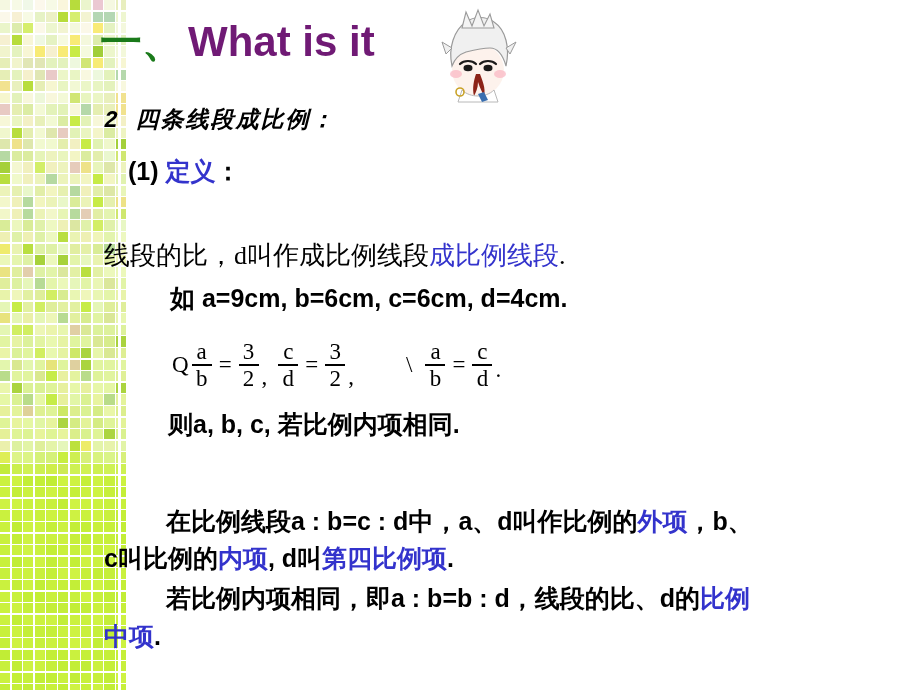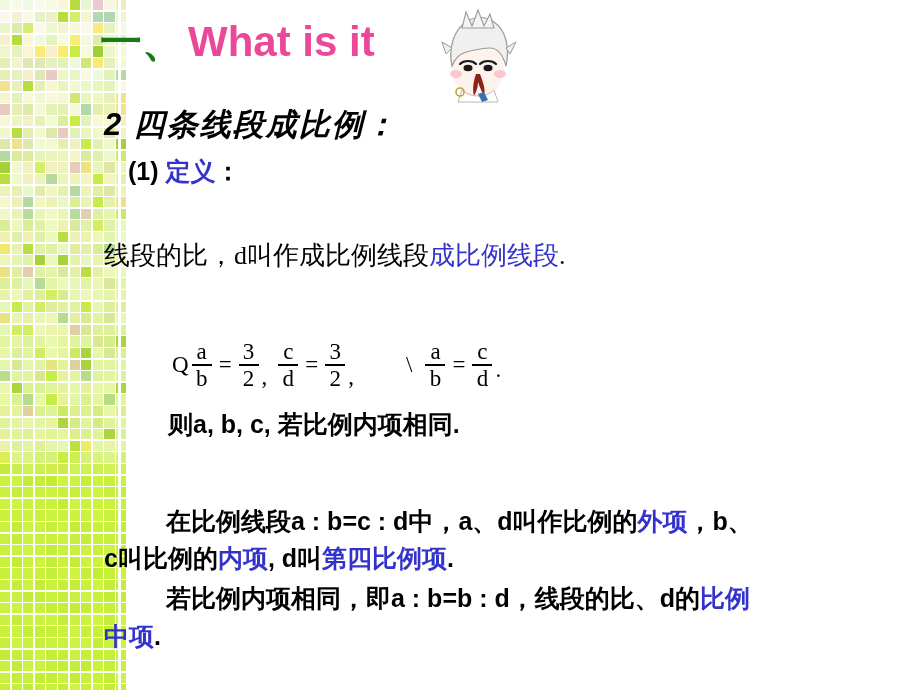--- a/index.html
+++ b/index.html
@@ -49,21 +49,21 @@
     display: inline-block;
     color: #1a7a1a;
     font-family: "Liberation Sans", sans-serif;
     font-size: 42px;
     font-weight: bold;
     letter-spacing: 0px;
     vertical-align: middle;
   }
   .title-en {
     display: inline-block;
-    color: #ec4899;
+    color: #701a75;
     font-family: "Liberation Sans", sans-serif;
     font-size: 42px;
     font-weight: bold;
     vertical-align: middle;
     margin-left: 4px;
   }
 
   
   #avatar {
     position: absolute;
@@ -73,22 +73,22 @@
     height: 96px;
   }
 
   
   .line {
     position: absolute;
     color: #000000;
     white-space: nowrap;
   }
   .hand {
-    font-family: Liberation Sans, sans-serif;
-    font-size: 31px;
+    font-family: Liberation Mono, monospace;
+    font-size: 23px;
     font-weight: bold;
     font-style: italic;
     letter-spacing: 2px;
   }
   .lbl {
     font-family: "Liberation Sans", sans-serif;
     font-size: 25px;
     font-weight: bold;
   }
   .cn {
@@ -837,20 +837,21 @@
 
   <div class="line" style="left:128px; top:155px;">
     <span class="lbl">(1) </span><span class="cnb blue">定义</span><span class="cnb">：</span>
   </div>
 
 
   <div class="line cn" style="left:104px; top:238px;">
     <span>线段的比，d叫作成比例线段</span><span class="blue">成比例线段</span><span>.</span>
   </div>
 
+  <div class="line cnb" style="left:170px; top:282px;">如 a=9cm, b=6cm, c=6cm, d=4cm.</div>
 
   <div id="formula">
     <span class="sym">Q</span>
     <span class="frac">
       <span class="num">a</span>
       <span class="bar"></span>
       <span class="den">b</span>
     </span>
     <span class="op">=</span>
     <span class="frac">

